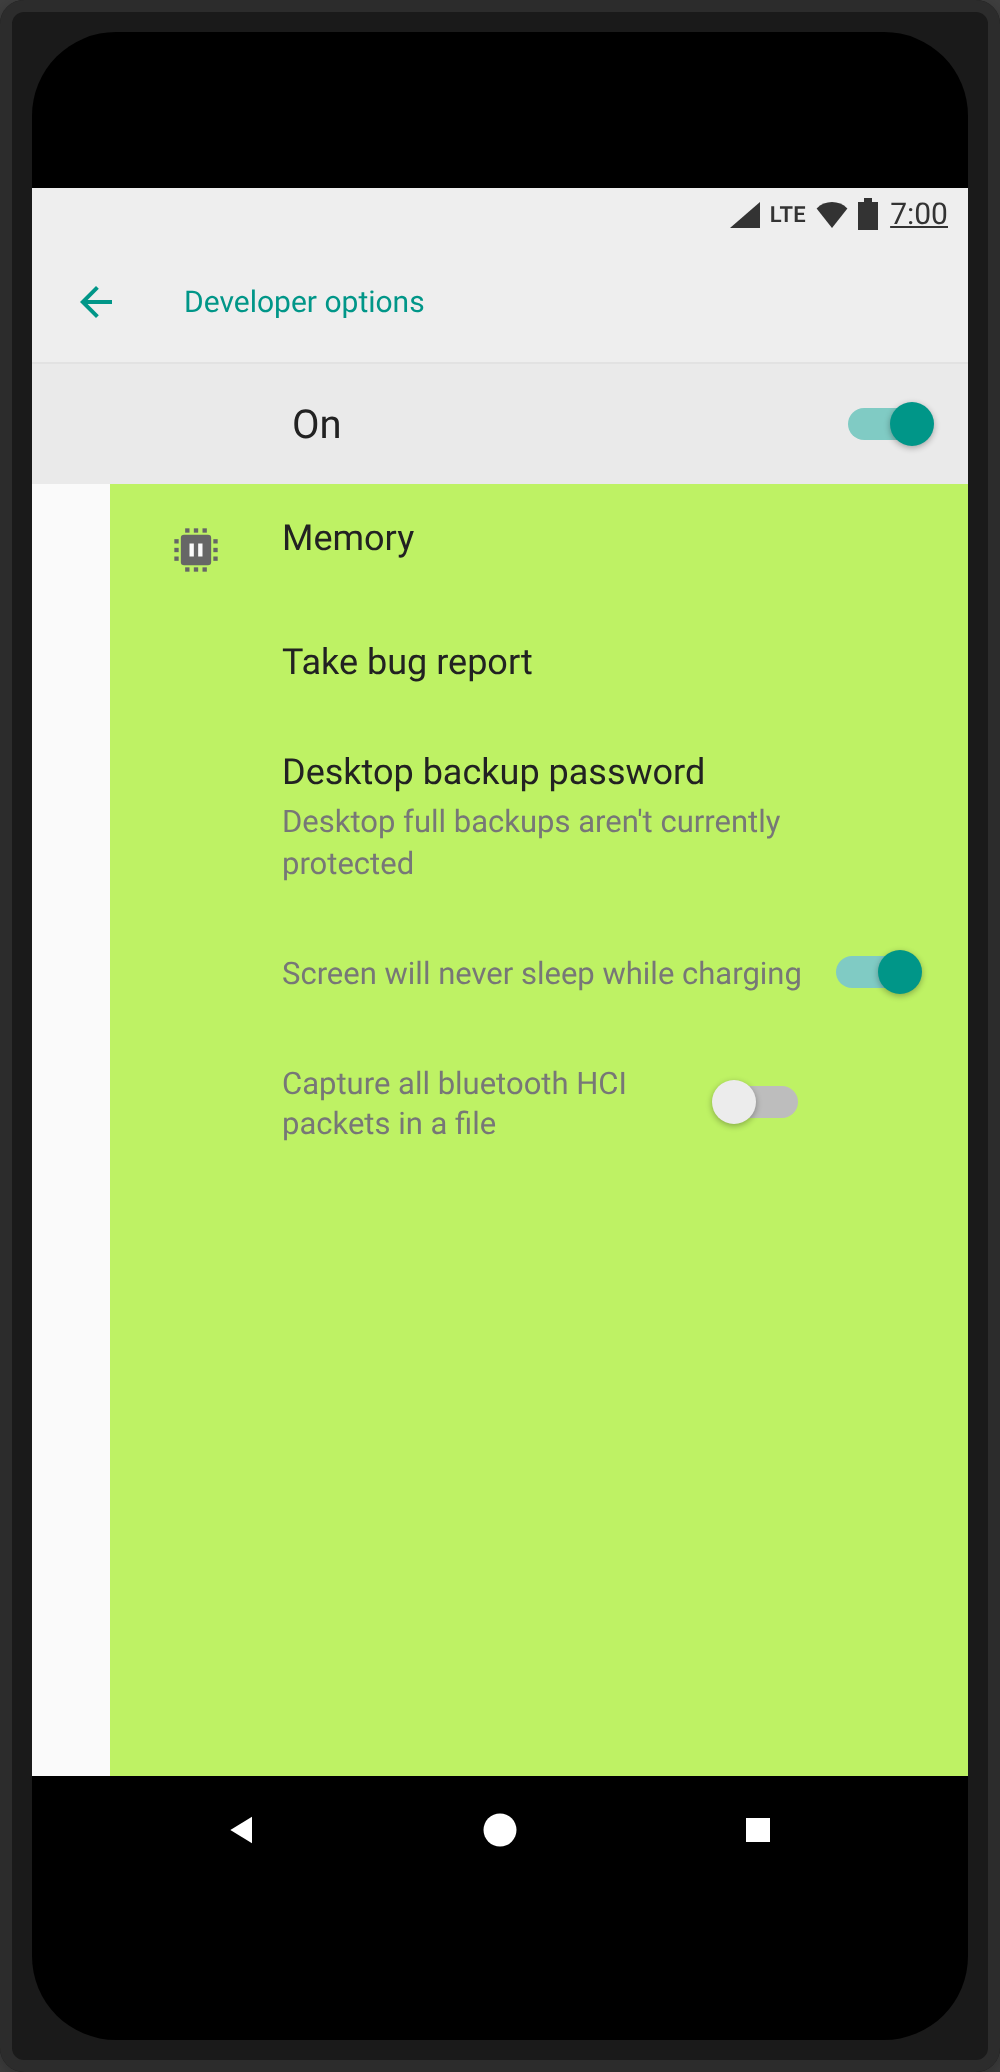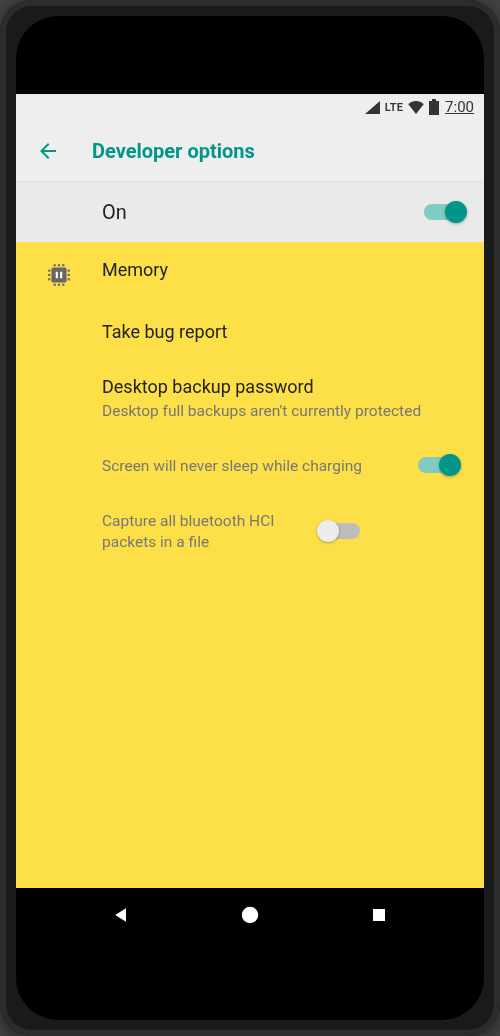--- a/index.html
+++ b/index.html
@@ -8,21 +8,21 @@
     font-family: Roboto, "Helvetica Neue", Arial, sans-serif;
     background: #444;
     display: flex;
     justify-content: center;
     align-items: flex-start;
   }
   .device {
     width: 500px;
     height: 1036px;
     background: #1a1a1a;
-    border-radius: 32px;
+    border-radius: 12px;
     padding: 16px;
     position: relative;
     box-shadow: inset 0 0 0 6px #2c2c2c, 0 4px 20px rgba(0,0,0,0.5);
   }
   .device-inner {
     width: 100%;
     height: 100%;
     background: #000;
     border-radius: 42px;
     padding-top: 78px;
@@ -100,45 +100,47 @@
     border-bottom: 1px solid #e2e2e2;
   }
   .back-btn {
     width: 28px; height: 28px;
     display: flex; align-items: center; justify-content: center;
     color: #009688;
     margin-right: 30px;
     cursor: pointer;
   }
   .appbar-title {
-    font-size: 20px;
-    font-weight: 700;
+    font-size: 15px;
+    font-weight: 400;
     color: #009688;
   }
   
   .master-row {
     height: 60px;
     background: #eaeaea;
     display: flex;
     align-items: center;
     padding-left: 86px;
     padding-right: 20px;
   }
   .master-row .label {
     font-size: 20px;
     color: #222;
     flex: 1;
     font-weight: 400;
+    margin-left: 44px;
   }
   
   .list {
     flex: 1;
-    background: #fde047;
+    background: #bef264;
     padding-bottom: 8px;
     overflow: hidden;
+    margin-left: 39px;
   }
   .item {
     display: flex;
     padding: 16px 18px 16px 0;
   }
   .item .icon-slot {
     width: 86px;
     flex-shrink: 0;
     display: flex;
     justify-content: center;

